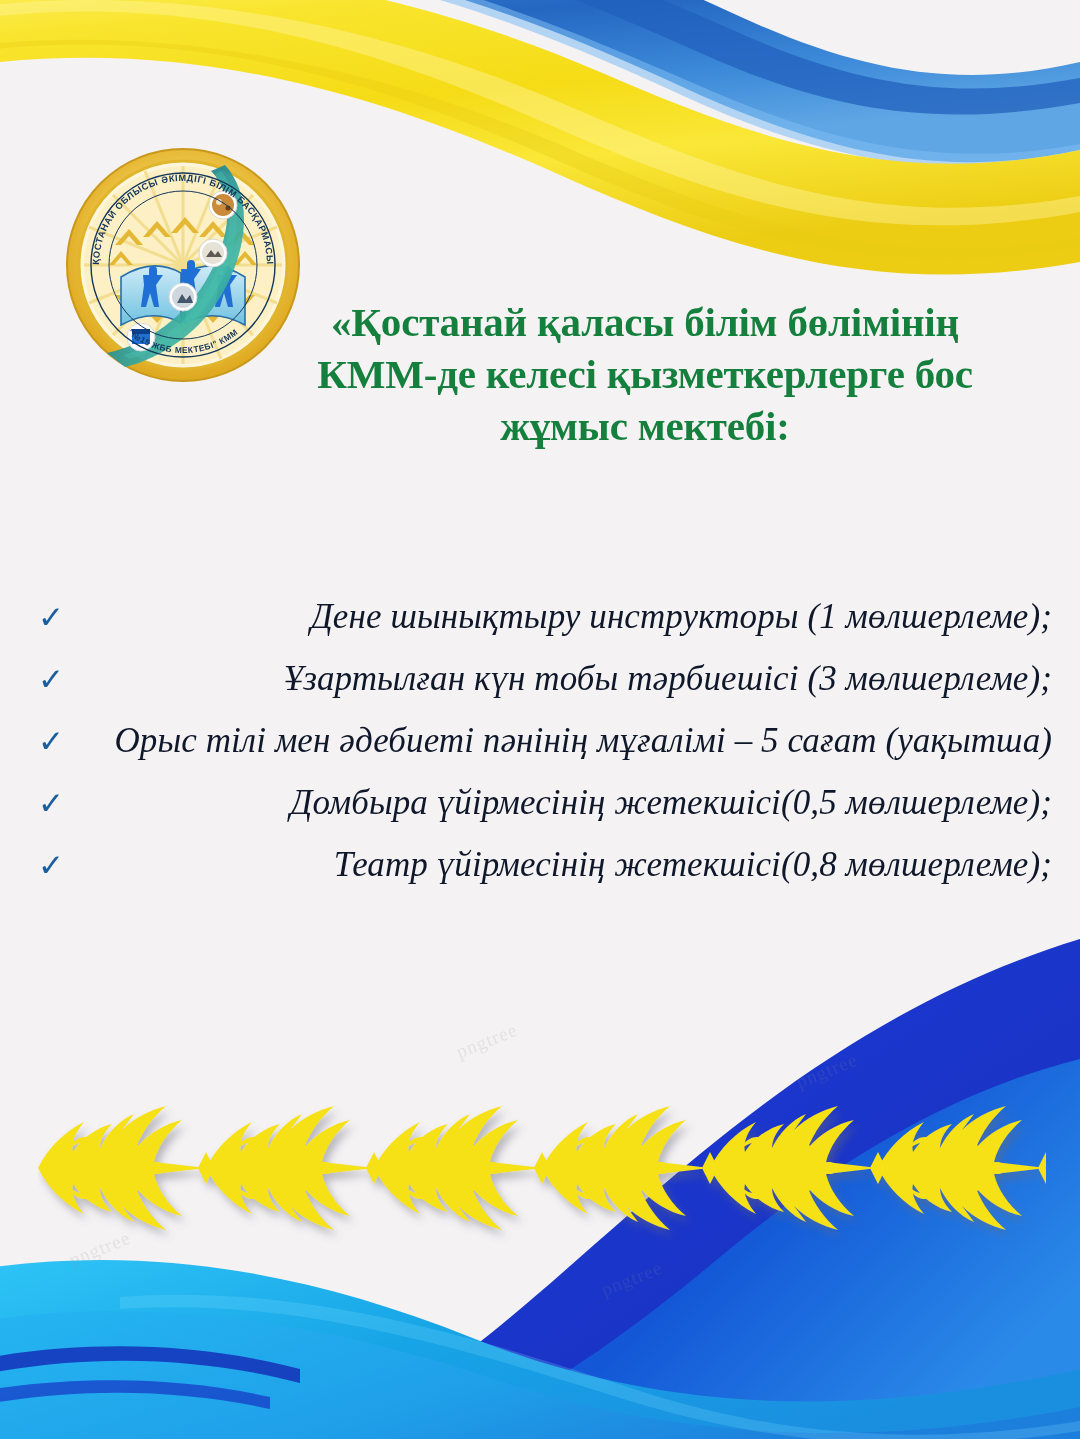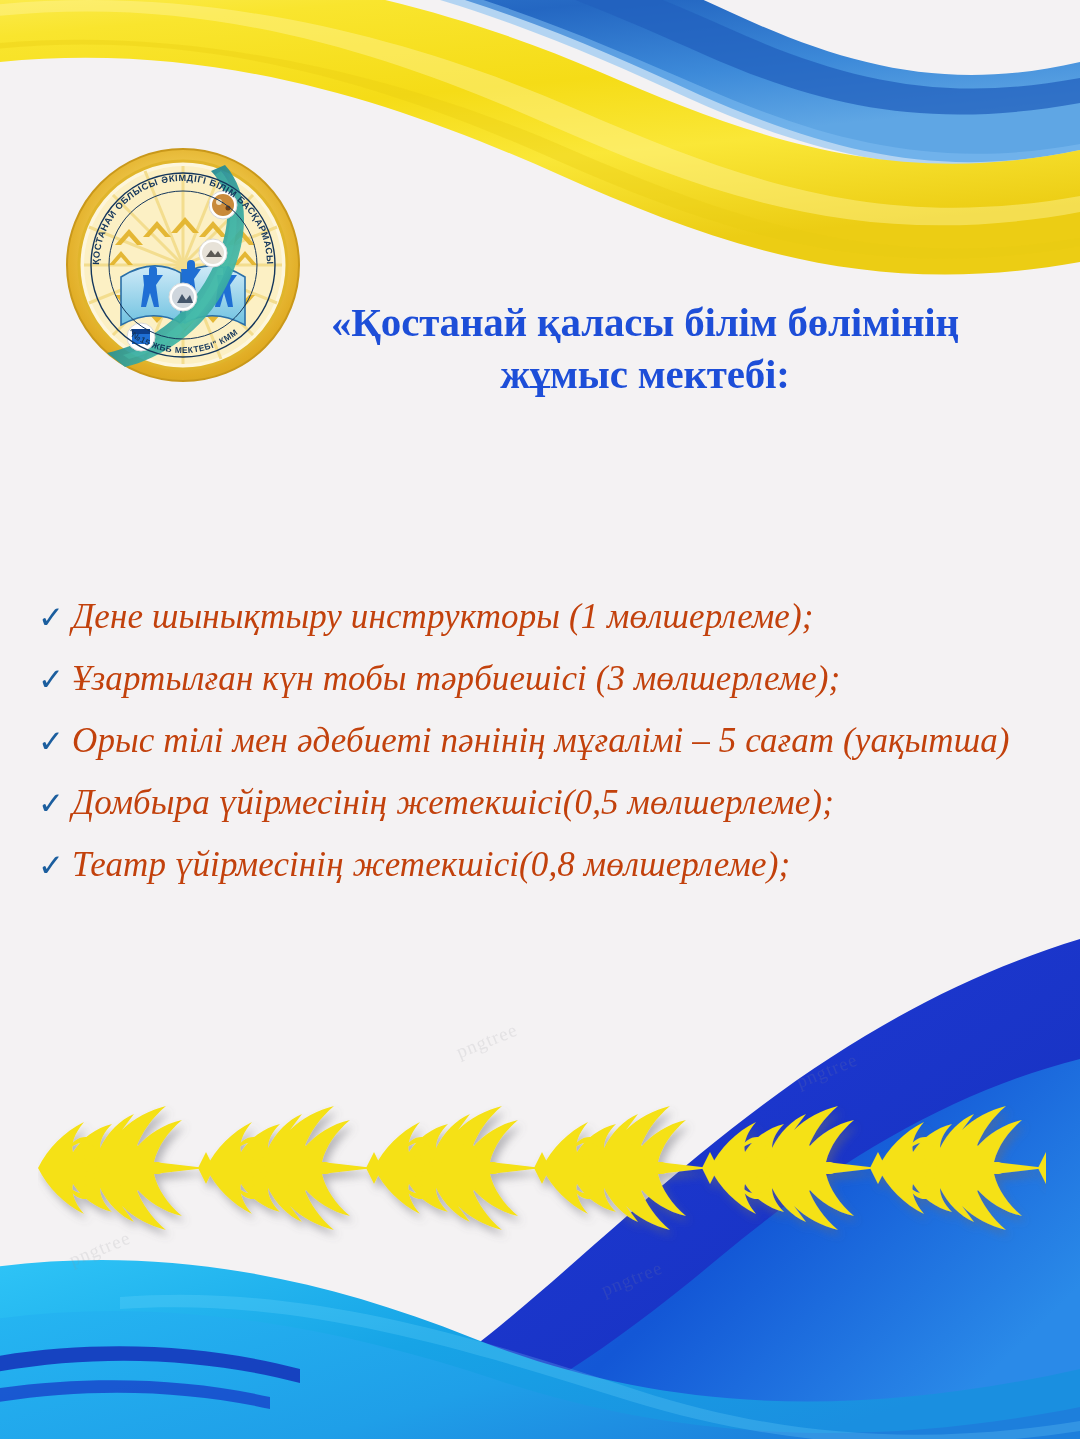--- a/index.html
+++ b/index.html
@@ -33,21 +33,21 @@
 
   
   #title-block {
     position:absolute;
     left:230px; top:296px;
     width:830px;
     text-align:center;
   }
   #title-block .tline {
     display:block;
-    color:#1d4ed8;
+    color:#15803d;
     font-family:"Liberation Serif", serif;
     font-weight:bold;
     font-size:41px;
     line-height:52px;
     letter-spacing:-0.2px;
     white-space:nowrap;
   }
 
   
   #list-block {
@@ -65,26 +65,27 @@
     width:40px;
     color:#1b5e9e;
     font-size:31px;
     line-height:50px;
     font-family:"DejaVu Sans", sans-serif;
     text-align:left;
     padding-left:6px;
   }
   .li-text {
     flex:1 1 auto;
-    color:#c2410c;
+    color:#0f172a;
     font-family:"Liberation Serif", serif;
     font-style:italic;
     font-size:35px;
     line-height:50px;
     letter-spacing:0.1px;
+    text-align:right;
   }
 
   
   #ornament {
     position:absolute;
     left:38px; top:1092px;
     width:1008px; height:152px;
   }
 
   .wm {
@@ -239,20 +240,21 @@
     </text>
     <text font-family="'Liberation Sans', sans-serif" font-size="8.4" font-weight="bold" fill="#14365c" letter-spacing="0.5">
       <textPath href="#arcBot" startOffset="50%" text-anchor="middle">"№15 ЖББ МЕКТЕБІ" КММ</textPath>
     </text>
     <circle cx="120" cy="120" r="92" fill="none" stroke="#14365c" stroke-width="1.4"></circle>
     <circle cx="120" cy="120" r="74" fill="none" stroke="#14365c" stroke-width="1"></circle>
   </svg>
 
   <div id="title-block">
     <span class="tline">«Қостанай қаласы білім бөлімінің</span>
+    <span class="tline">КММ-де келесі қызметкерлерге бос</span>
     <span class="tline">жұмыс мектебі:</span>
   </div>
 
   <div id="list-block">
 
     <div class="li-row">
       <span class="li-check">✓</span>
       <span class="li-text">Дене шынықтыру инструкторы (1 мөлшерлеме);</span>
     </div>
 

